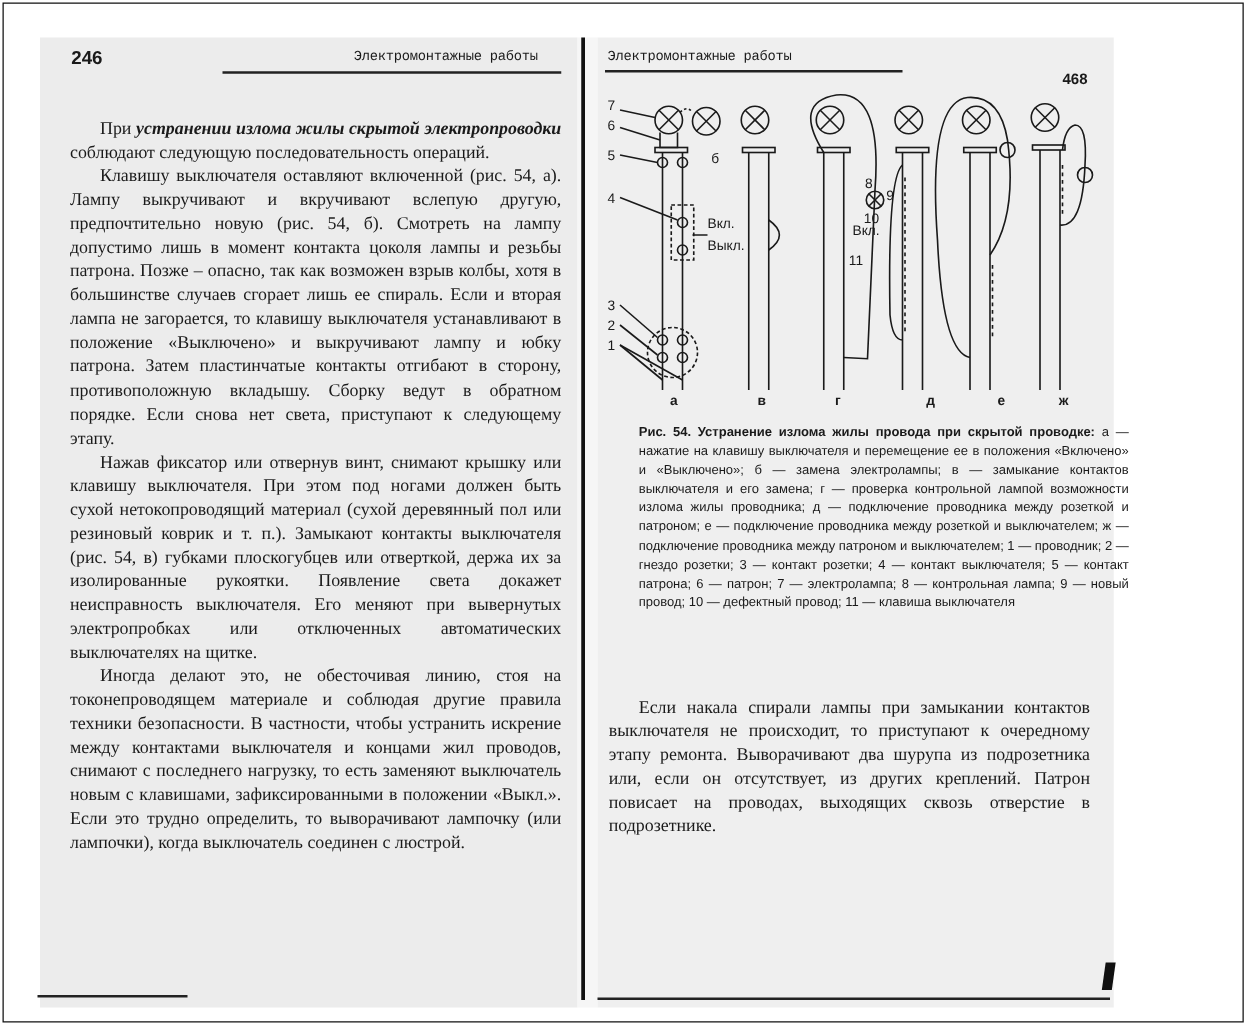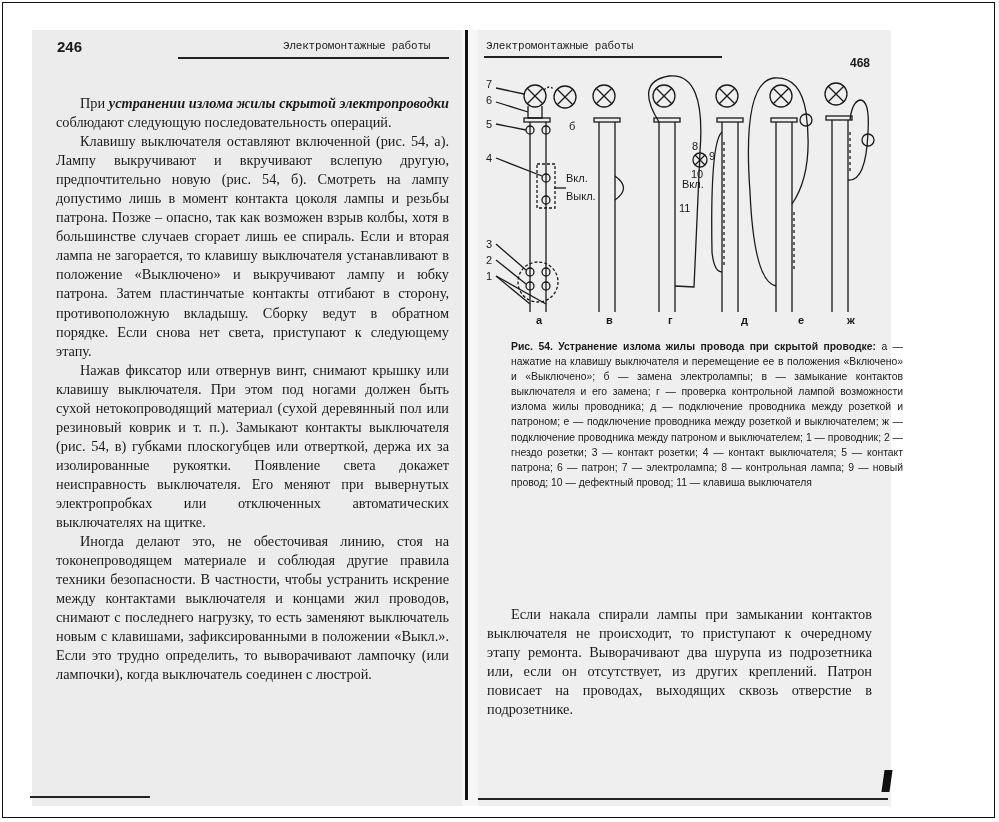--- a/index.html
+++ b/index.html
@@ -190,16 +190,16 @@
       <text class="lbl-sub" x="314" y="252">е</text>
       <text class="lbl-sub" x="363" y="252">ж</text>
     </g>
   </svg>
 </div>
 
 <div class="caption">
   <span class="cap-title">Рис. 54. Устранение излома жилы провода при скрытой проводке:</span><span> а — нажатие на клавишу выключателя и перемещение ее в положения «Включено» и «Выключено»; б — замена электролампы; в — замыкание контактов выключателя и его замена; г — проверка контрольной лампой возможности излома жилы проводника; д — подключение проводника между розеткой и патроном; е — подключение проводника между розеткой и выключателем; ж — подключение проводника между патроном и выключателем; 1 — проводник; 2 — гнездо розетки; 3 — контакт розетки; 4 — контакт выключателя; 5 — контакт патрона; 6 — патрон; 7 — электролампа; 8 — контрольная лампа; 9 — новый провод; 10 — дефектный провод; 11 — клавиша выключателя</span>
 </div>
 
-<div class="text" style="left:487px; top:557px; width:385px;margin-top:48px;">
+<div class="text" style="left:487px; top:557px; width:385px;">
   <p>Если накала спирали лампы при замыкании контактов выключателя не происходит, то приступают к очередному этапу ремонта. Выворачивают два шурупа из подрозетника или, если он отсутствует, из других креплений. Патрон повисает на проводах, выходящих сквозь отверстие в подрозетнике.</p>
 </div>
 <div class="rule" style="left:478px; top:798px; width:410px; height:2px;"></div>
 
 </body></html>

